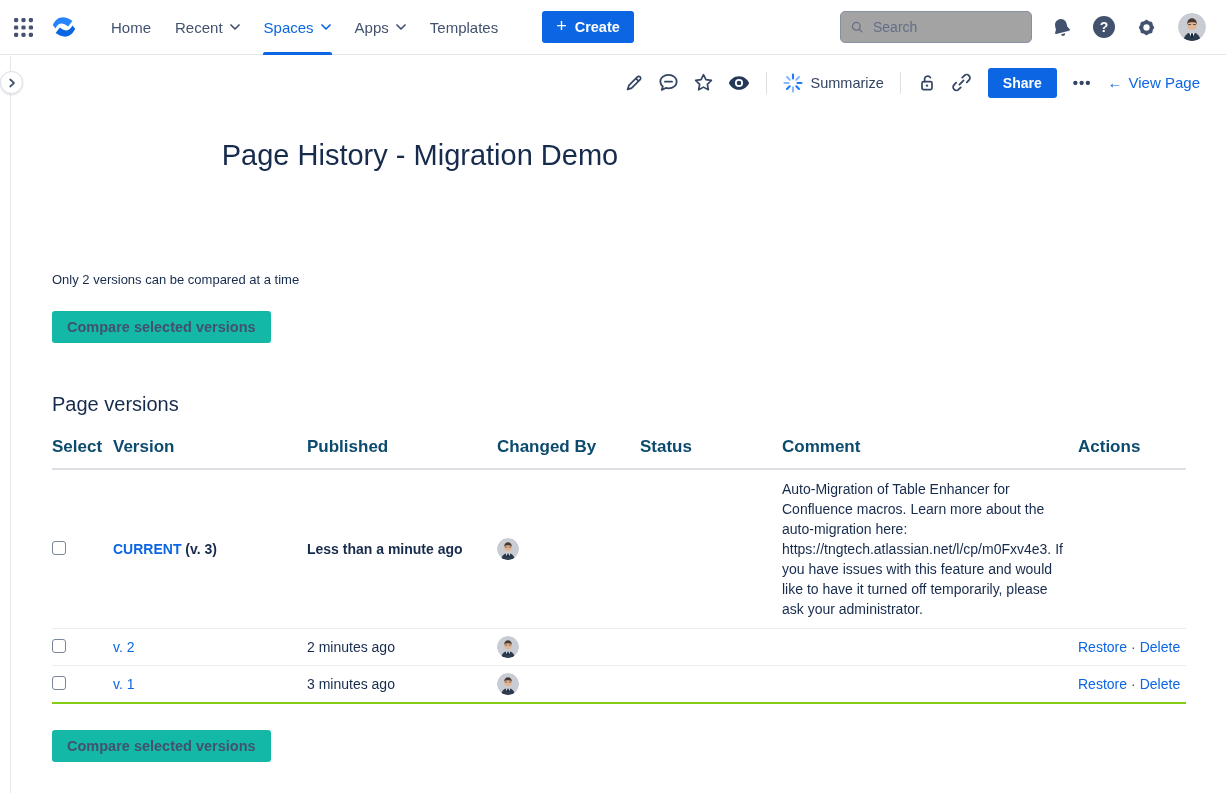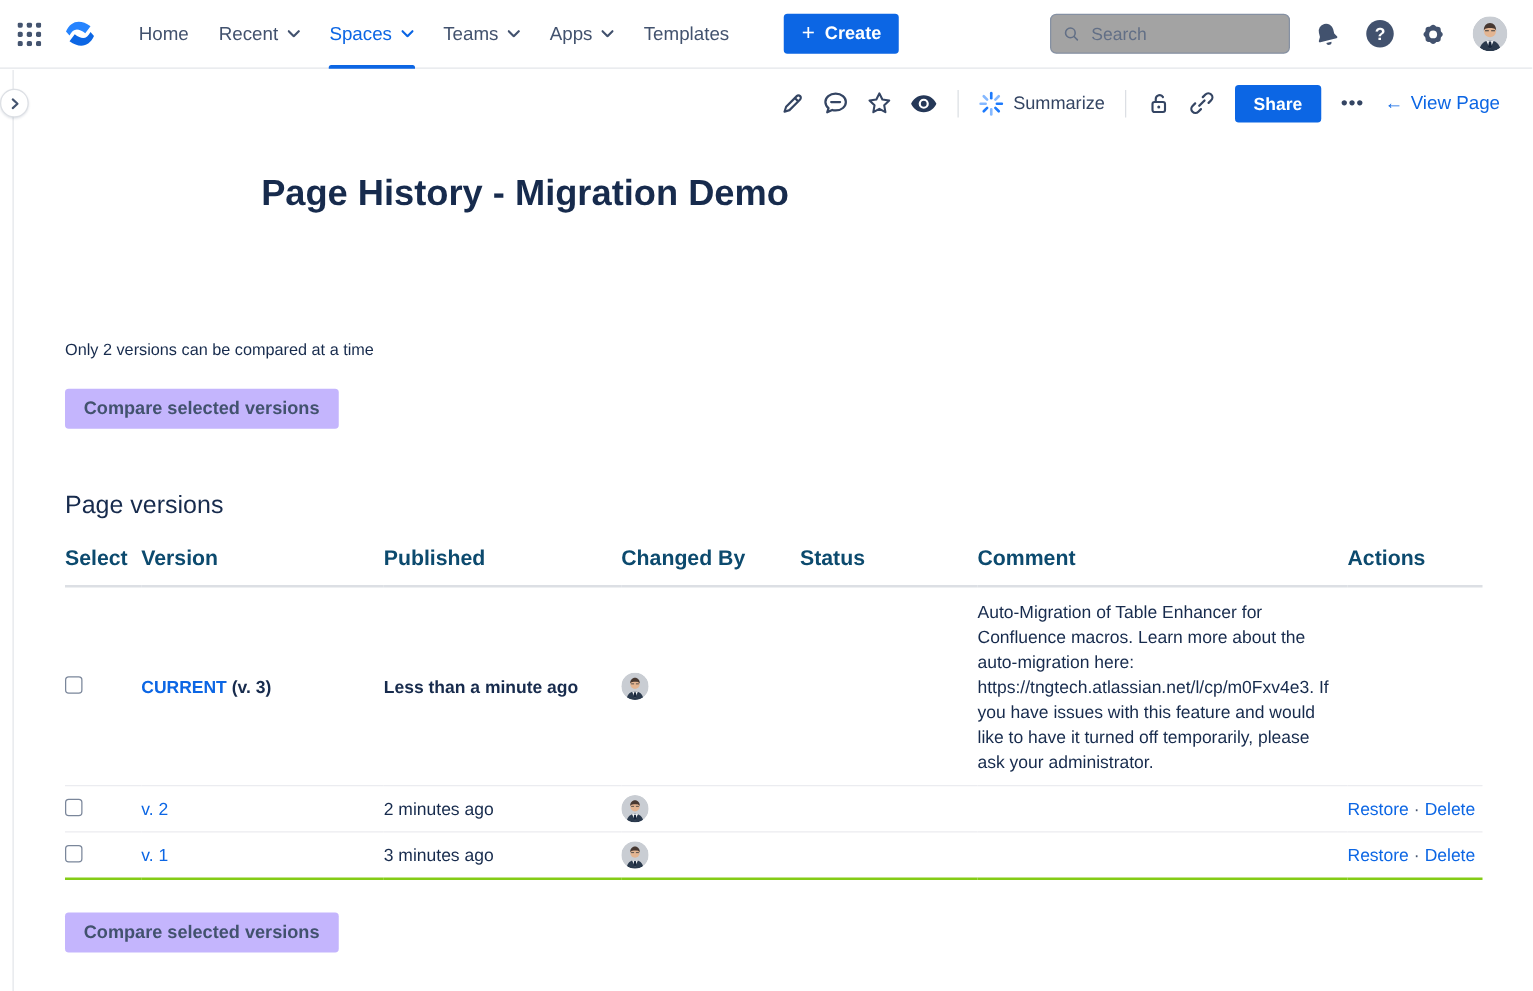--- a/index.html
+++ b/index.html
@@ -72,25 +72,25 @@
     height:30px; padding:0 15px; border:none; border-radius:3px; margin-left:2px;
     background:#0C66E4; color:#fff; font-size:14px; font-weight:600;
   }
   .more-btn { background:none; border:none; color:#344563; font-size:15px; font-weight:700;
     letter-spacing:1px; padding:0 2px; }
   .view-page { color:#0C66E4; font-size:15px; display:flex; align-items:center; gap:6px; }
 
   
   .main { padding:0 40px 0 52px; }
   .title-wrap { width:736px; text-align:center; margin-top:25px; }
-  h1.page-title { margin:0; font-size:29px; line-height:40px; font-weight:700; color:#172B4D; }
+  h1.page-title { margin:0; font-size:29px; line-height:40px; font-weight:400; color:#172B4D; }
   .note { margin-top:97px; font-size:13px; color:#172B4D; }
   .btn-compare {
     margin-top:11px; height:32px; padding:0 15px; border:none; border-radius:3px;
-    background:#c4b5fd; color:#42526E; font-size:14.5px; font-weight:700;
+    background:#14b8a6; color:#42526E; font-size:14.5px; font-weight:700;
   }
   h2.section-heading { margin:49px 0 0; font-size:20px; line-height:24px; font-weight:500; color:#172B4D; }
 
   table.versions { margin-top:15px; width:1134px; border-collapse:collapse; table-layout:fixed; }
   .versions th {
     font-size:17px; font-weight:700; color:#0c4a6e; text-align:left;
     padding:6px 8px 11px 0; border-bottom:2px solid #DCDFE4;
   }
   .versions td {
     font-size:14px; color:#172B4D; padding:7px 8px 7px 0; vertical-align:middle;
@@ -161,26 +161,20 @@
     <div class="nav-item">
       <span>Recent</span>
       <svg class="svg-ic" width="10" height="6" viewBox="0 0 10 6">
           <polyline points="1,1 5,5 9,1" fill="none" stroke="#42526E" stroke-width="1.7" stroke-linecap="round" stroke-linejoin="round"></polyline>
         </svg>
     </div>
     <div class="nav-item active">
       <span>Spaces</span>
       <svg class="svg-ic" width="10" height="6" viewBox="0 0 10 6">
           <polyline points="1,1 5,5 9,1" fill="none" stroke="#0C66E4" stroke-width="1.7" stroke-linecap="round" stroke-linejoin="round"></polyline>
-        </svg>
-    </div>
-    <div class="nav-item">
-      <span>Teams</span>
-      <svg class="svg-ic" width="10" height="6" viewBox="0 0 10 6">
-          <polyline points="1,1 5,5 9,1" fill="none" stroke="#42526E" stroke-width="1.7" stroke-linecap="round" stroke-linejoin="round"></polyline>
         </svg>
     </div>
     <div class="nav-item">
       <span>Apps</span>
       <svg class="svg-ic" width="10" height="6" viewBox="0 0 10 6">
           <polyline points="1,1 5,5 9,1" fill="none" stroke="#42526E" stroke-width="1.7" stroke-linecap="round" stroke-linejoin="round"></polyline>
         </svg>
     </div>
     <div class="nav-item">
       <span>Templates</span>

